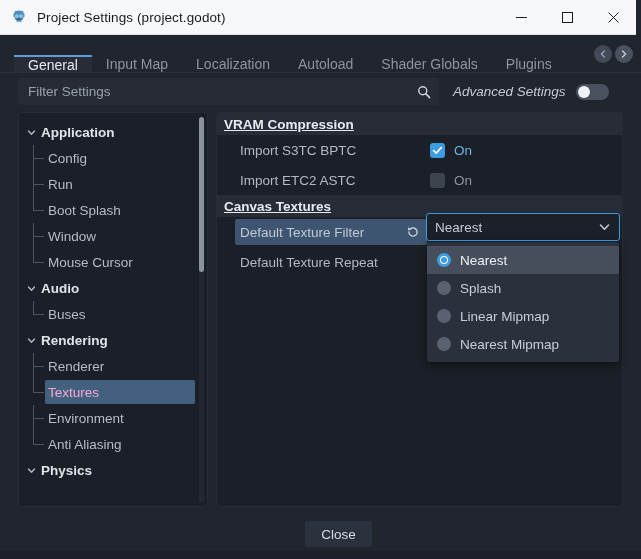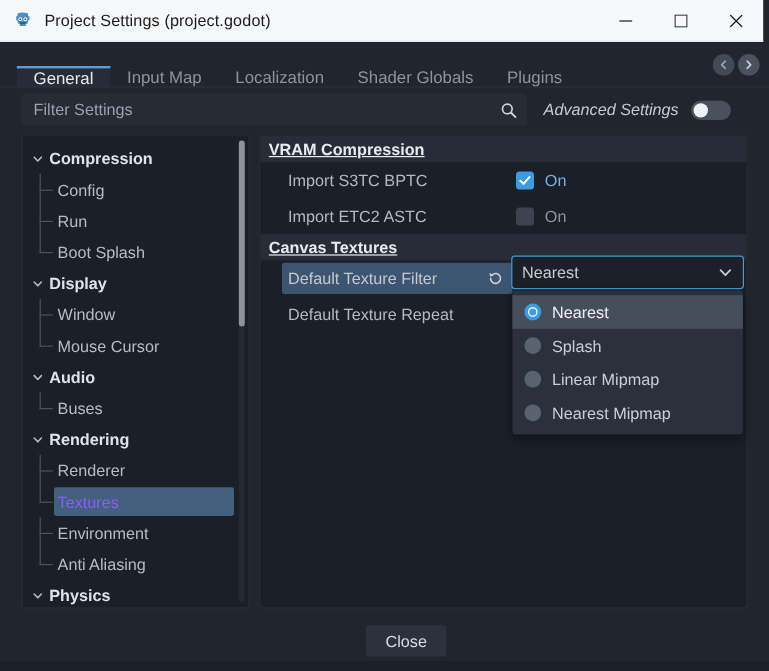--- a/index.html
+++ b/index.html
@@ -199,21 +199,21 @@
   .tree-row.cat {
     color: #dfe4eb;
     font-weight: bold;
     padding-left: 6px;
   }
   .tree-row.leaf {
     color: #b6bcc6;
     padding-left: 29px;
   }
   .tree-row.leaf.selected {
-    color: #8b5cf6;
+    color: #f9a8d4;
   }
   .tree-row.leaf.selected .sel-bg {
     position: absolute;
     left: 26px; right: 12px; top: 1px; bottom: 1px;
     background: #43607f;
     border-radius: 2px;
     z-index: 0;
   }
   .tree-row .lbl { position: relative; z-index: 1; }
   .chev {
@@ -451,20 +451,23 @@
     <div class="tab active">
       <span>General</span>
     </div>
     <div class="tab">
       <span>Input Map</span>
     </div>
     <div class="tab">
       <span>Localization</span>
     </div>
     <div class="tab">
+      <span>Autoload</span>
+    </div>
+    <div class="tab">
       <span>Shader Globals</span>
     </div>
     <div class="tab">
       <span>Plugins</span>
     </div>
     <div class="tab-arrows">
       <div class="arrow-btn dim">
         <svg width="8" height="8" viewBox="0 0 8 8">
           <path d="M5.4 1 L2.4 4 L5.4 7" stroke="currentColor" stroke-width="1.4" fill="none" stroke-linecap="round" stroke-linejoin="round"></path>
         </svg>
@@ -493,46 +496,38 @@
 
   <div class="pane-tree">
     <div class="tree">
 
       <div class="tree-row cat">
         <span class="chev">
           <svg width="11" height="11" viewBox="0 0 11 11">
               <path d="M2.5 4 L5.5 7.2 L8.5 4" stroke="currentColor" stroke-width="1.3" fill="none" stroke-linecap="round" stroke-linejoin="round"></path>
             </svg>
         </span>
-        <span class="lbl">Compression</span>
+        <span class="lbl">Application</span>
       </div>
       <div class="tree-row leaf">
         <div class="tline v" style="left:14px;top:0;height:26px;"></div>
         <div class="tline h"></div>
         <span class="lbl">Config</span>
       </div>
       <div class="tree-row leaf">
         <div class="tline v" style="left:14px;top:0;height:26px;"></div>
         <div class="tline h"></div>
         <span class="lbl">Run</span>
       </div>
       <div class="tree-row leaf">
         <div class="tline v" style="left:14px;top:0;height:14px;"></div>
         <div class="tline h"></div>
         <span class="lbl">Boot Splash</span>
       </div>
 
-      <div class="tree-row cat">
-        <span class="chev">
-          <svg width="11" height="11" viewBox="0 0 11 11">
-              <path d="M2.5 4 L5.5 7.2 L8.5 4" stroke="currentColor" stroke-width="1.3" fill="none" stroke-linecap="round" stroke-linejoin="round"></path>
-            </svg>
-        </span>
-        <span class="lbl">Display</span>
-      </div>
       <div class="tree-row leaf">
         <div class="tline v" style="left:14px;top:0;height:26px;"></div>
         <div class="tline h"></div>
         <span class="lbl">Window</span>
       </div>
       <div class="tree-row leaf">
         <div class="tline v" style="left:14px;top:0;height:14px;"></div>
         <div class="tline h"></div>
         <span class="lbl">Mouse Cursor</span>
       </div>

